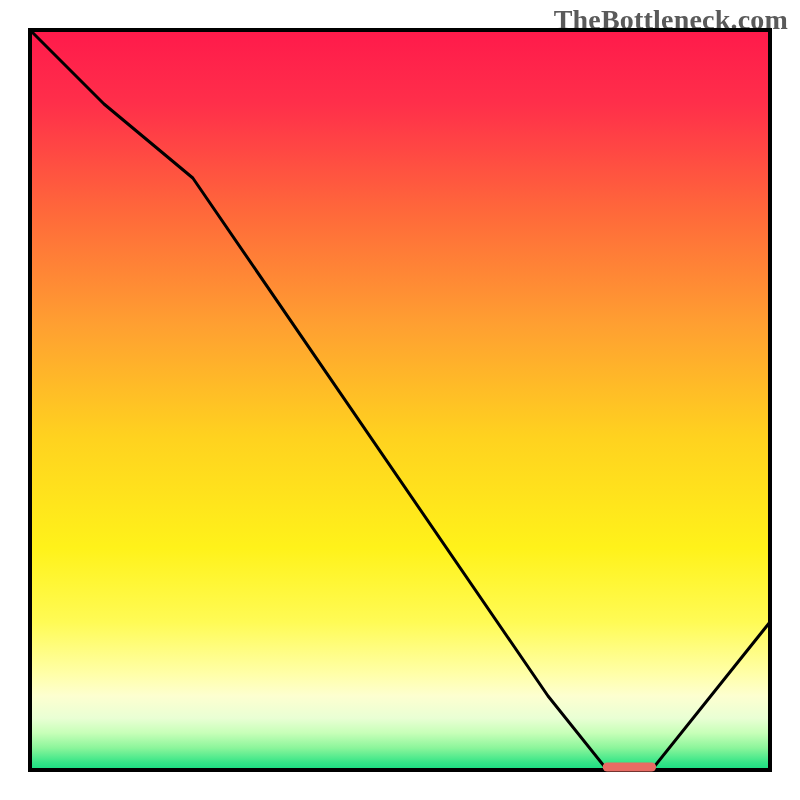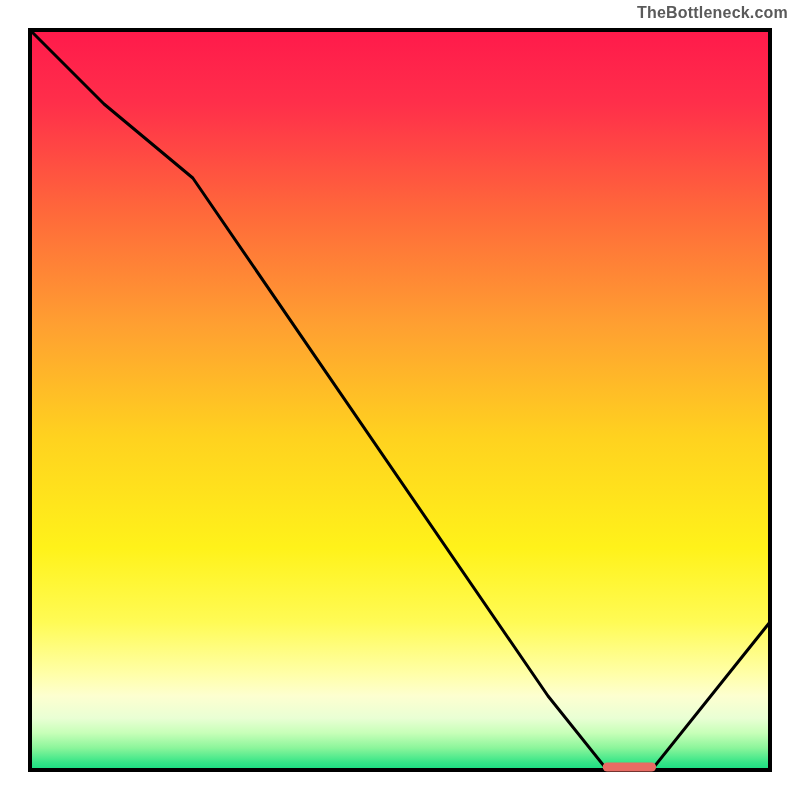--- a/index.html
+++ b/index.html
@@ -13,24 +13,25 @@
   }
   .container {
     position: relative;
     width: 800px;
     height: 800px;
   }
   .watermark {
     position: absolute;
     top: 4px;
     right: 12px;
-    font-size: 16px;
+    font-size: 28px;
     font-weight: 600;
     color: #5a5a5a;
     letter-spacing: 0.2px;
+    font-family: Liberation Serif, serif;
   }
   svg.plot {
     position: absolute;
     left: 0;
     top: 0;
   }
 </style>
 </head>
 <body>
 <div class="container">

